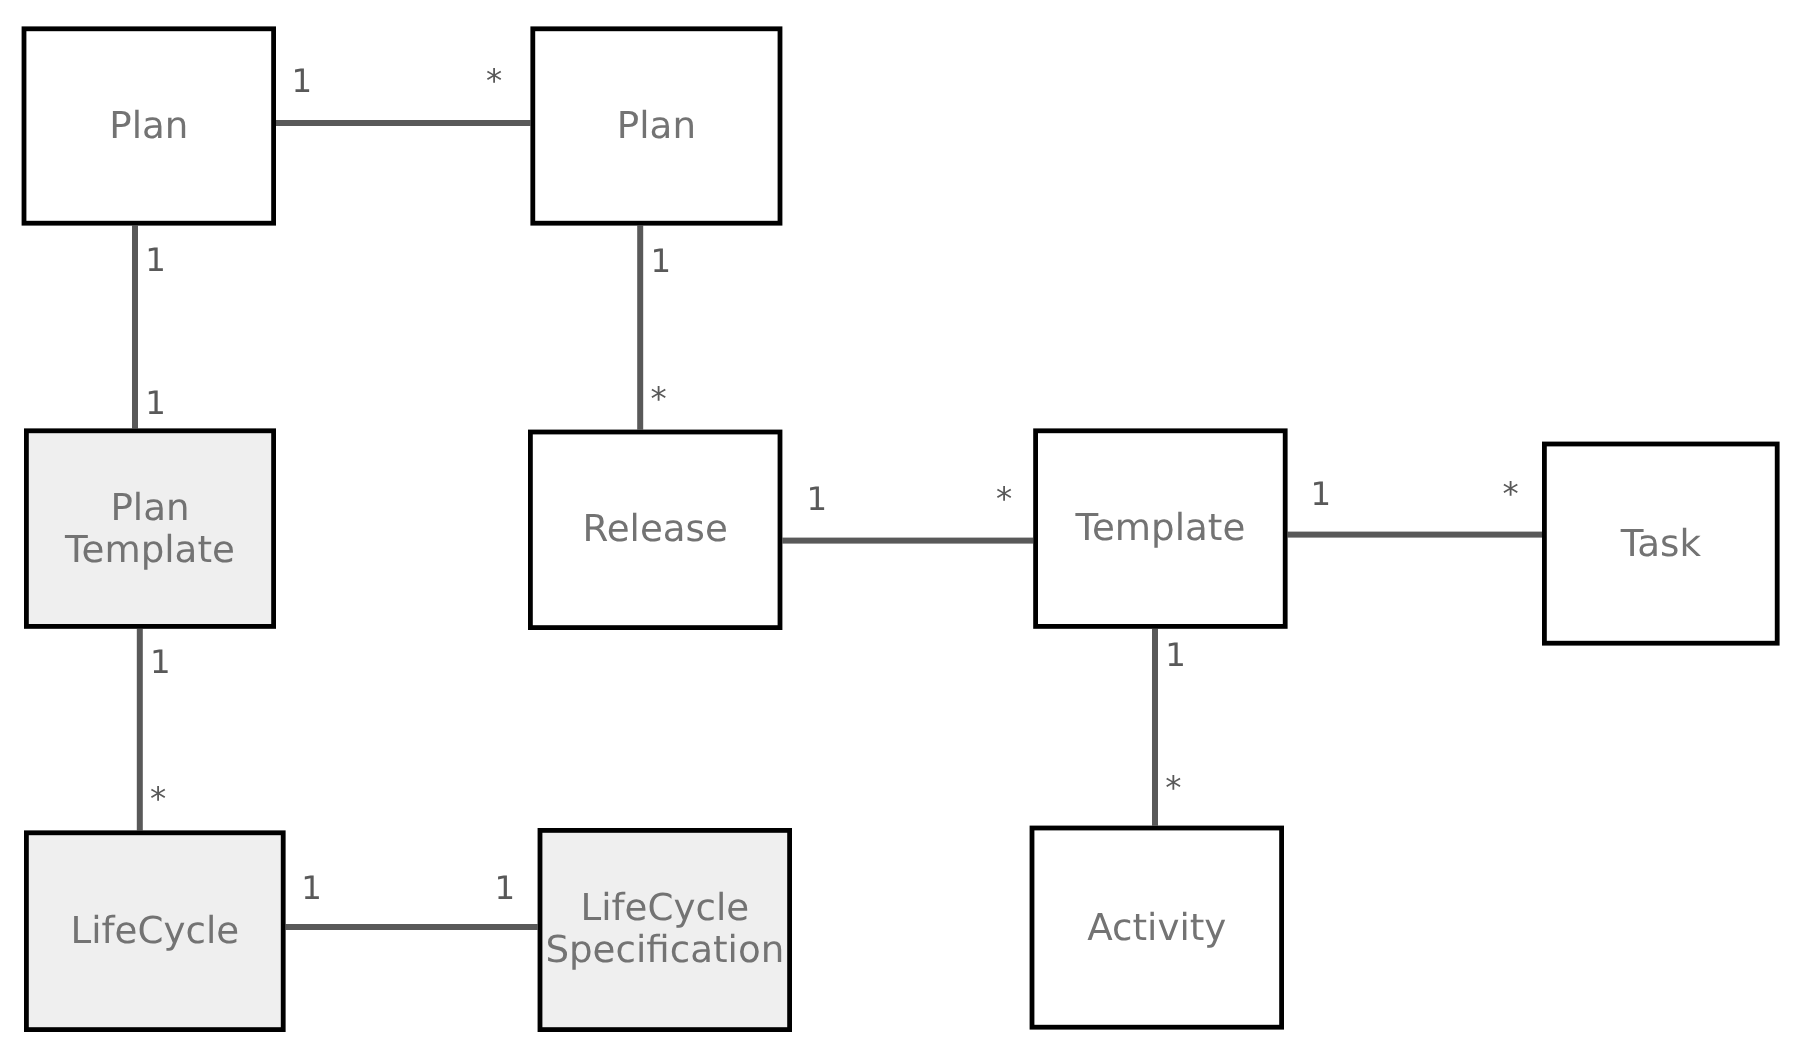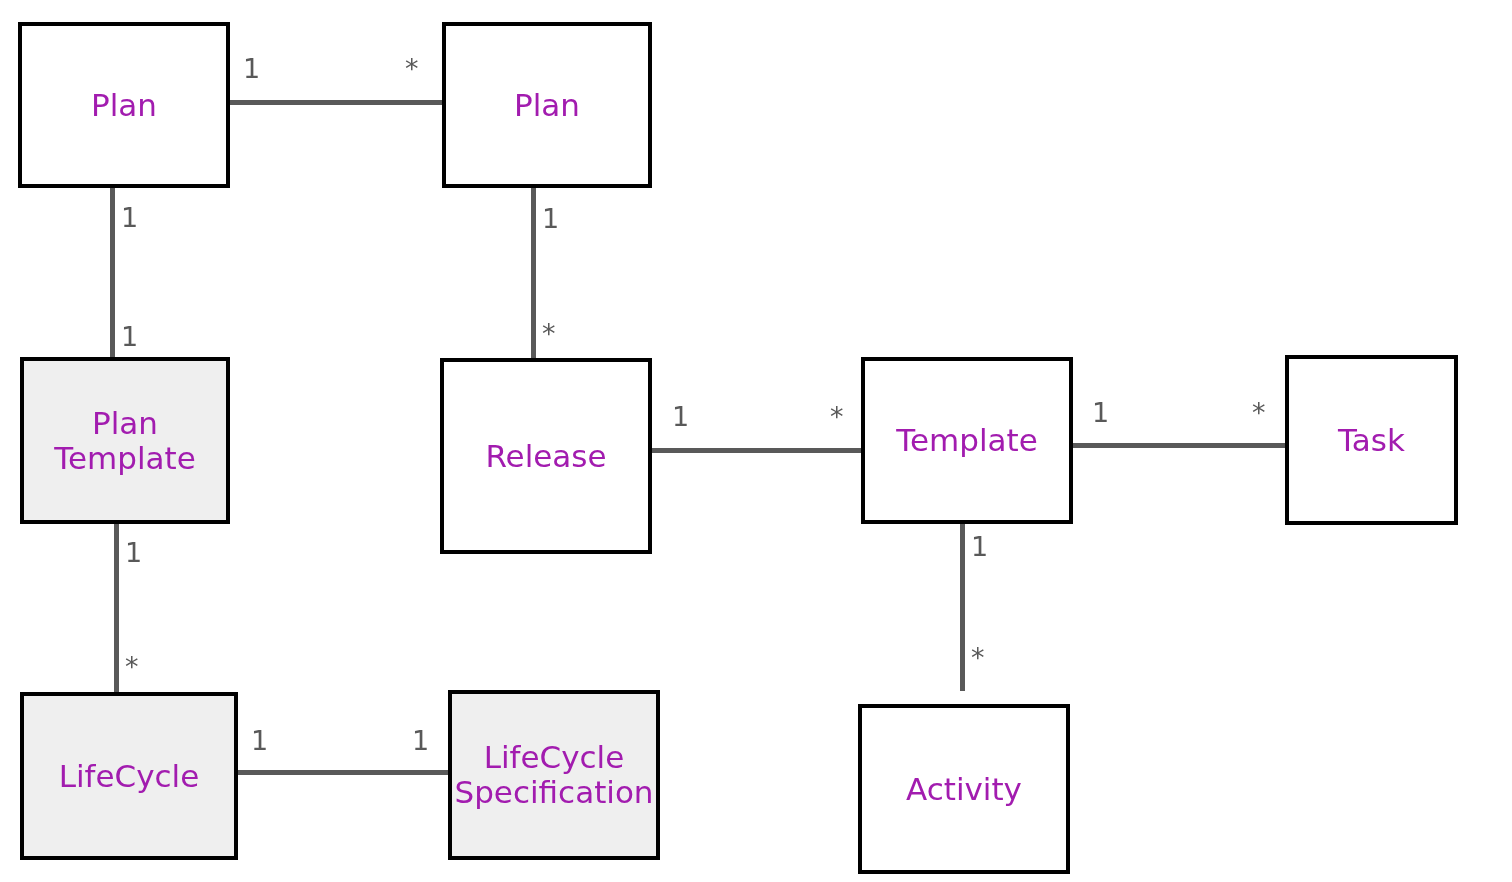--- a/index.html
+++ b/index.html
@@ -20,21 +20,21 @@
   }
   .uml-class {
     position: absolute;
     box-sizing: border-box;
     border: 4px solid #000000;
     background: #ffffff;
     display: flex;
     align-items: center;
     justify-content: center;
     text-align: center;
-    color: #a21caf;
+    color: #737373;
     font-size: 31px;
     line-height: 1.12;
     font-family: "DejaVu Sans", "Liberation Sans", sans-serif;
     letter-spacing: 0px;
     z-index: 3;
   }
   .uml-class.filled {
     background: #efefef;
   }
   .uml-class .cls-label {
@@ -99,33 +99,33 @@
       <div class="uml-class" style="left: 18px; top: 22px; width: 212px; height: 166px;">
         <span class="cls-label">Plan</span>
       </div>
       <div class="uml-class" style="left: 442px; top: 22px; width: 210px; height: 166px;">
         <span class="cls-label">Plan</span>
       </div>
       <div class="uml-class filled" style="left: 20px; top: 357px; width: 210px; height: 167px;">
         <span class="cls-label">Plan
 Template</span>
       </div>
-      <div class="uml-class" style="left: 440px; top: 358px; width: 212px; height: 196px;">
+      <div class="uml-class" style="left: 440px; top: 358px; width: 212px; height: 167px;">
         <span class="cls-label">Release</span>
       </div>
       <div class="uml-class" style="left: 861px; top: 357px; width: 212px; height: 167px;">
         <span class="cls-label">Template</span>
       </div>
-      <div class="uml-class" style="left: 1285px; top: 355px; width: 173px; height: 170px; justify-content: center;">
+      <div class="uml-class" style="left: 1285px; top: 368px; width: 198px; height: 170px; justify-content: center;">
         <span class="cls-label">Task</span>
       </div>
       <div class="uml-class filled" style="left: 20px; top: 692px; width: 218px; height: 168px;">
         <span class="cls-label">LifeCycle</span>
       </div>
       <div class="uml-class filled" style="left: 448px; top: 690px; width: 212px; height: 170px;">
         <span class="cls-label">LifeCycle
 Specification</span>
       </div>
-      <div class="uml-class" style="left: 858px; top: 688px; width: 212px; height: 170px; margin-top: 16px;">
+      <div class="uml-class" style="left: 858px; top: 688px; width: 212px; height: 170px;">
         <span class="cls-label">Activity</span>
       </div>
     </div>
 </div>
 
 </body></html>

